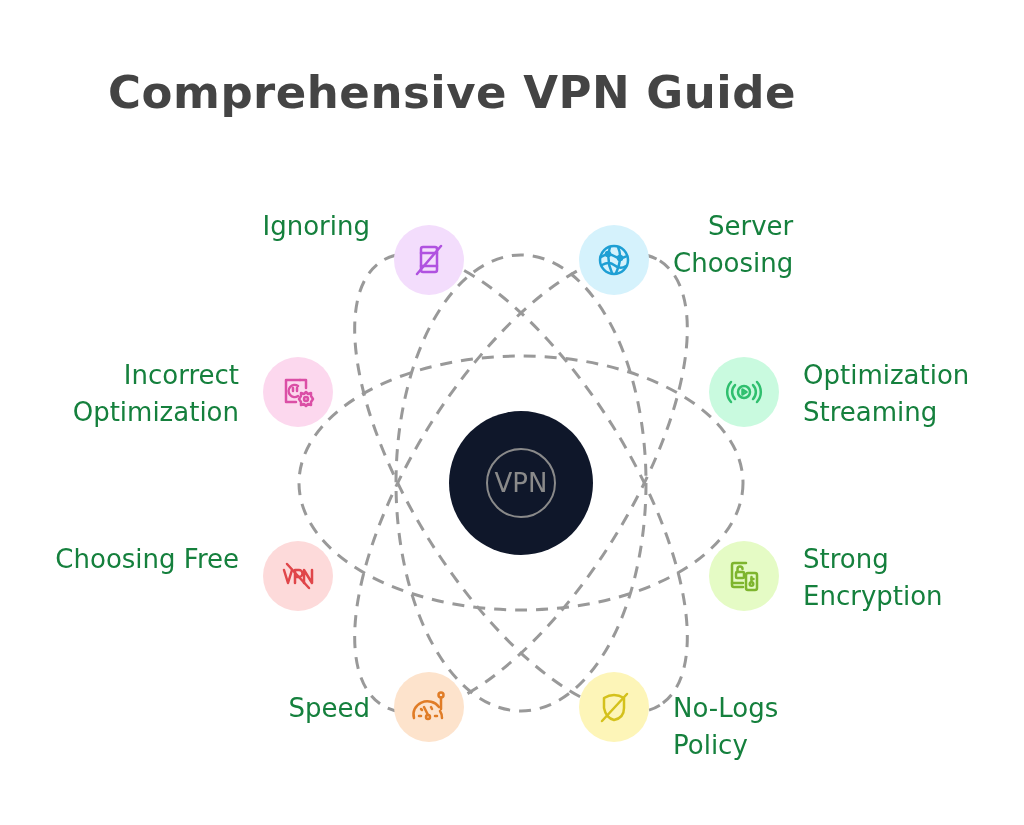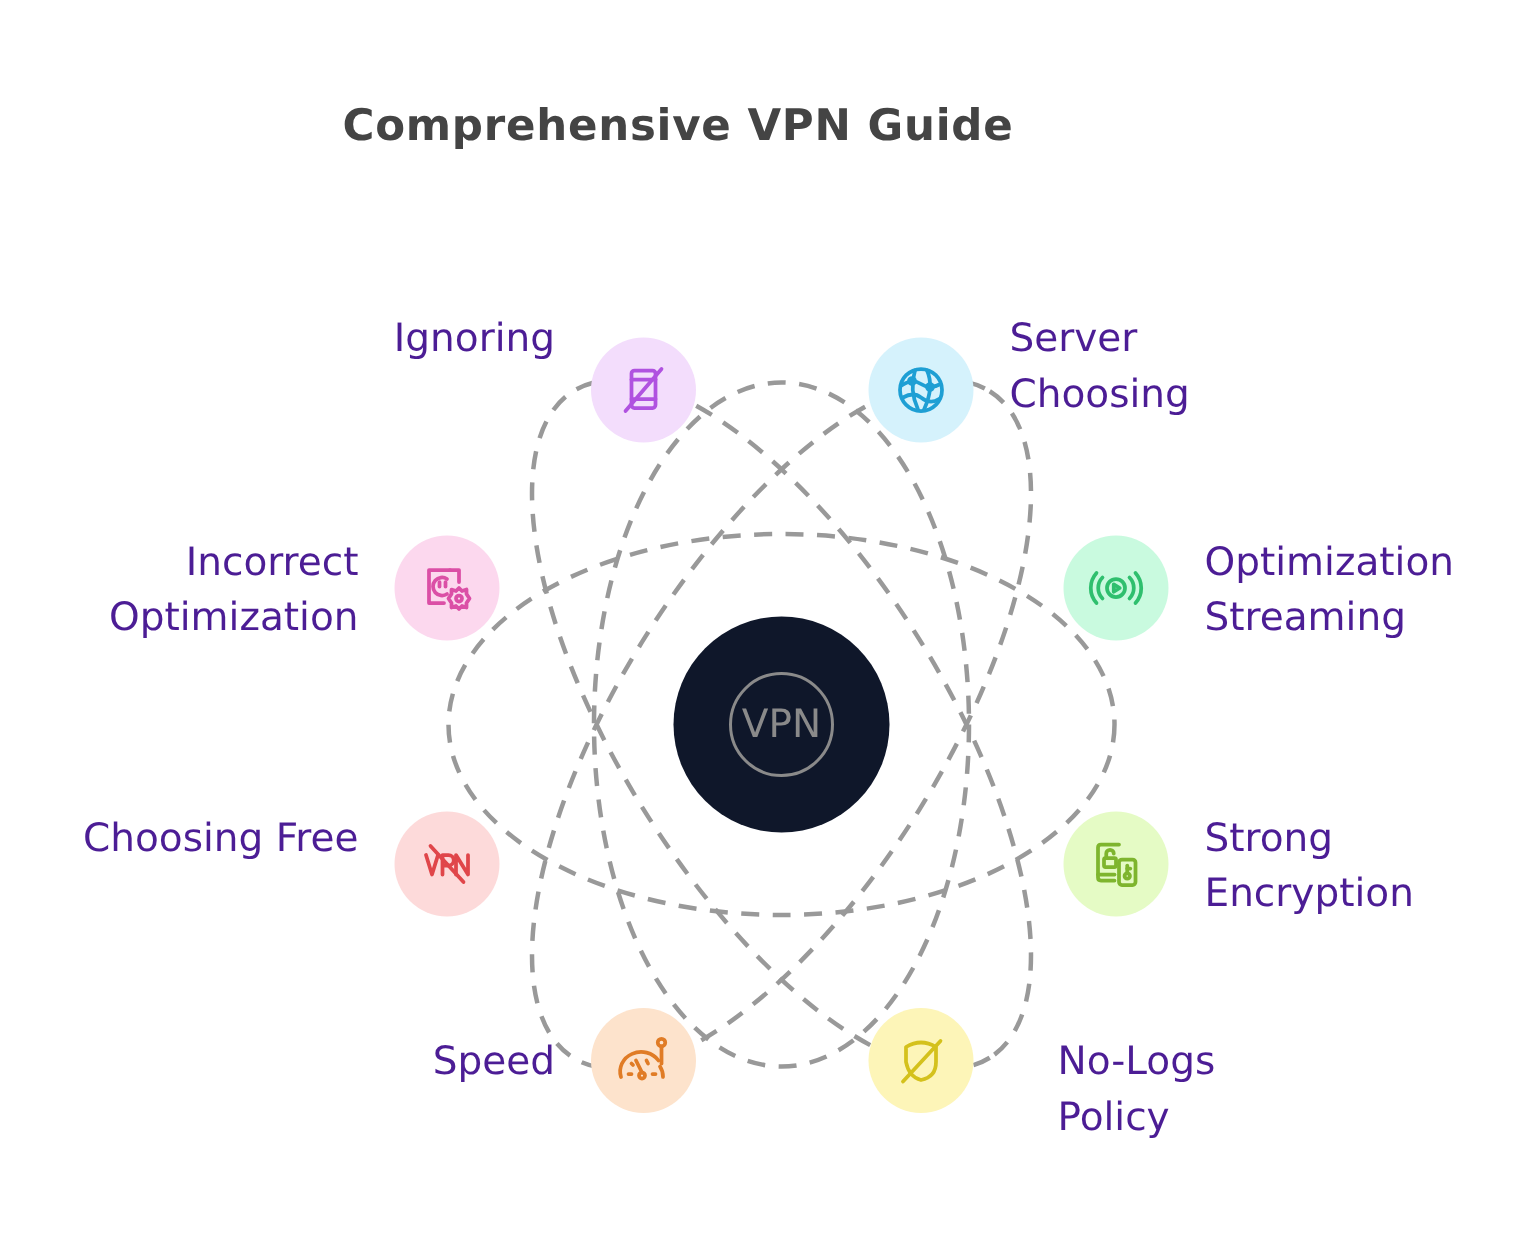--- a/index.html
+++ b/index.html
@@ -1,21 +1,21 @@
 <!DOCTYPE html>
 <html><head>
 <meta charset="utf-8">
 <style>
   html, body { margin: 0; padding: 0; background: #ffffff; }
   body { width: 1024px; height: 825px; position: relative; overflow: hidden; font-family: "DejaVu Sans", sans-serif; }
-  .title { position: absolute; top: 66px; left: 0; width: 904px; text-align: center; font-size: 29px; font-weight: bold; color: #444444; letter-spacing: 0.5px; }
+  .title { position: absolute; top: 66px; left: 0; width: 904px; text-align: center; font-size: 45px; font-weight: bold; color: #444444; letter-spacing: 0.5px; }
   svg.lines { position: absolute; left: 0; top: 0; }
   .node { position: absolute; width: 70px; height: 70px; border-radius: 50%; display: flex; align-items: center; justify-content: center; }
   .node svg { width: 40px; height: 40px; }
-  .label { position: absolute; font-size: 26px; line-height: 37px; color: #4c1d95; white-space: nowrap; }
+  .label { position: absolute; font-size: 26px; line-height: 37px; color: #15803d; white-space: nowrap; }
   .label.left { text-align: right; }
   .label.right { text-align: left; }
   .label span { display: block; }
   .center { position: absolute; left: 449px; top: 411px; width: 144px; height: 144px; border-radius: 50%; background: #0f172a; display: flex; align-items: center; justify-content: center; }
   .center-badge { width: 70px; height: 70px; border: 2.5px solid #8a8a8a; border-radius: 50%; display: flex; align-items: center; justify-content: center; color: #8a8a8a; font-size: 26px; box-sizing: border-box; }
 </style>
 </head>
 <body>
 
 <div class="title">Comprehensive VPN Guide</div>
@@ -51,21 +51,21 @@
   <svg viewBox="0 0 40 40" fill="none" stroke="#1e9fd4" stroke-width="2.5" stroke-linecap="round" stroke-linejoin="round">
     <circle cx="20" cy="20" r="14"></circle>
     <path d="M7 17 Q14 12 20 16 Q26 20 33 16"></path>
     <path d="M8 25 Q15 21 20 25 Q26 30 32 26"></path>
     <path d="M16 7 Q12 20 18 33"></path>
     <path d="M24 7 Q29 18 22 33"></path>
     <circle cx="14" cy="14" r="2"></circle>
     <circle cx="26" cy="18" r="2"></circle>
   </svg>
 </div>
-<div class="label right" style="left:673px;top:208px;">
+<div class="label right" style="left:673px;top:208px;text-align:right;">
   <span>Server</span>
   <span>Choosing</span>
 </div>
 
 <div class="node" style="left:263px;top:357px;background:#fcd8ee;">
   <svg viewBox="0 0 40 40" fill="none" stroke="#db4fa6" stroke-width="2.5" stroke-linecap="round" stroke-linejoin="round">
     <path d="M22 8 H8 V30 H18"></path>
     <path d="M22 8 H28 V16"></path>
     <path d="M20 14 A6 6 0 1 0 20 24"></path>
     <line x1="15" y1="16" x2="15" y2="19"></line>
@@ -140,16 +140,16 @@
 <div class="label left" style="right:654px;top:690px;">
   <span>Speed</span>
 </div>
 
 <div class="node" style="left:579px;top:672px;background:#fdf5b8;">
   <svg viewBox="0 0 40 40" fill="none" stroke="#d4c11c" stroke-width="2.5" stroke-linecap="round" stroke-linejoin="round">
     <path d="M10 11 Q20 5 30 11 V21 Q30 31 20 33 Q12 31 10 21 Z"></path>
     <line x1="8" y1="34" x2="33" y2="7"></line>
   </svg>
 </div>
-<div class="label right" style="left:673px;top:690px;margin-left:32px;">
+<div class="label right" style="left:673px;top:690px;">
   <span>No-Logs</span>
   <span>Policy</span>
 </div>
 
 </body></html>

